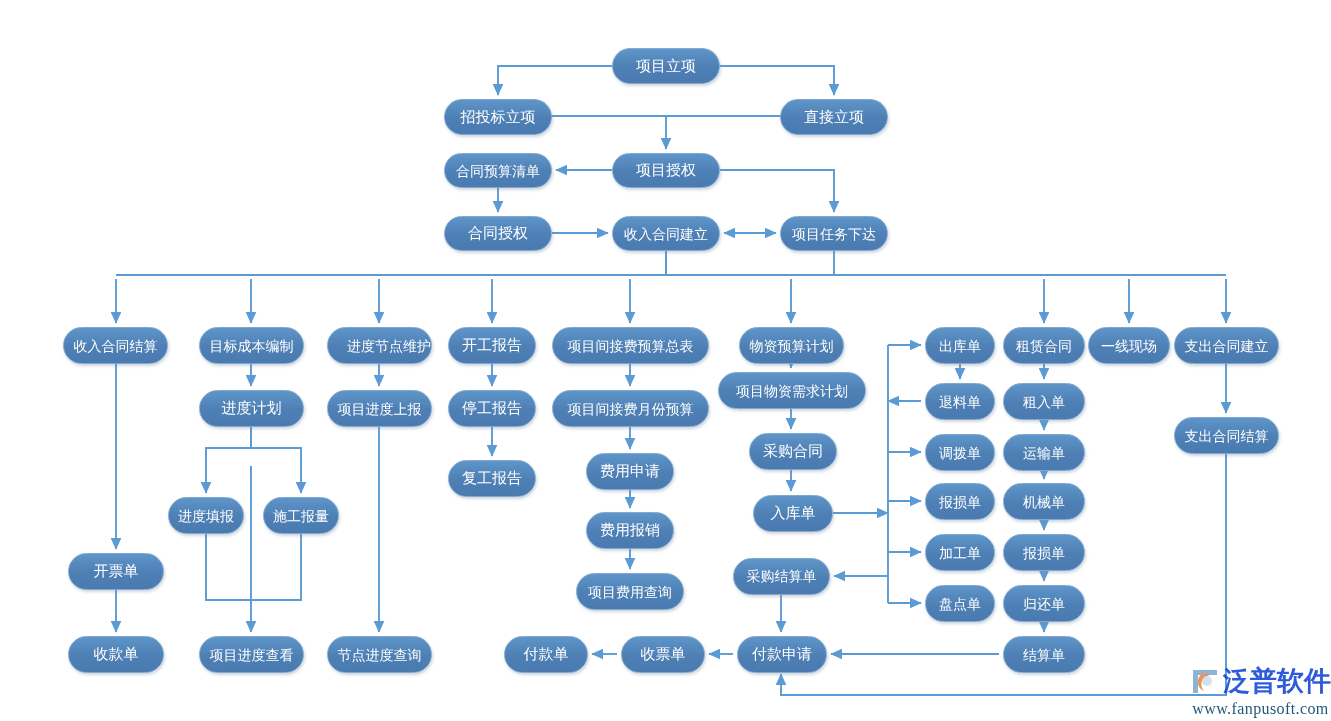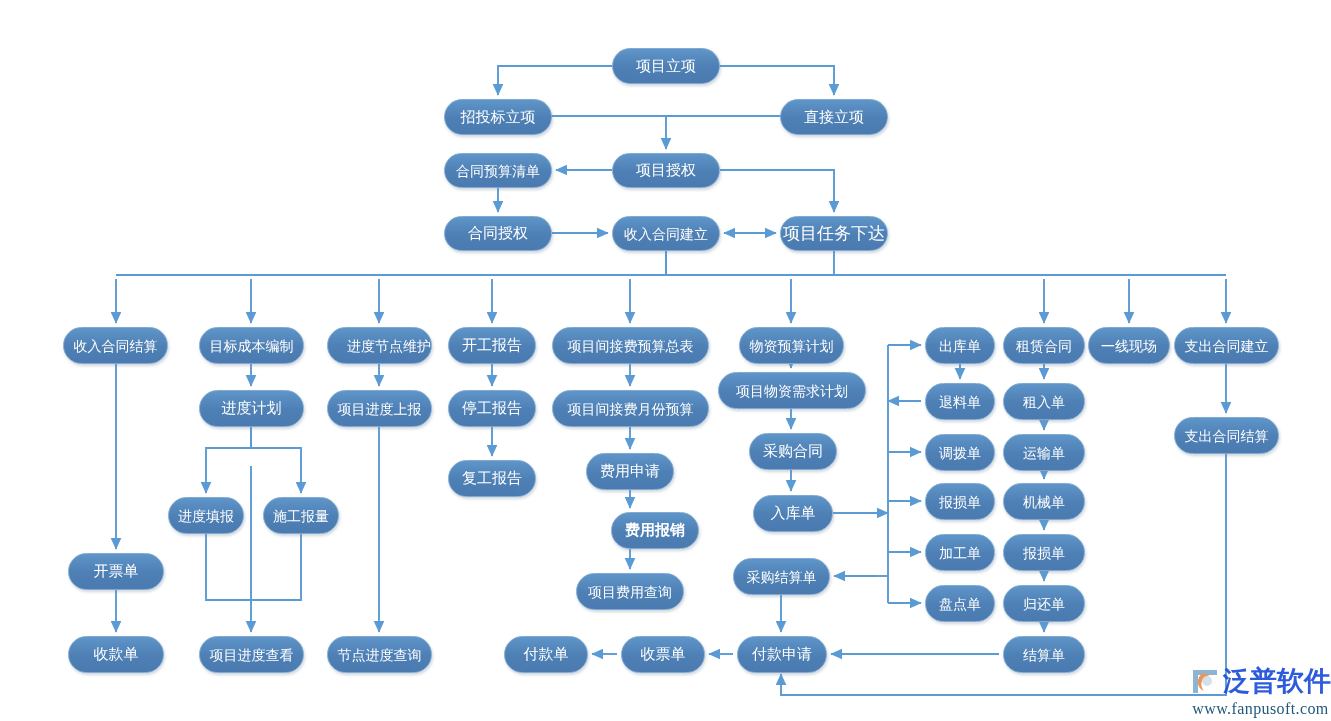--- a/index.html
+++ b/index.html
@@ -171,21 +171,21 @@
     </div>
     <div class="node" style="left: 612px; top: 153px; width: 108px; height: 35px; font-size: 15px; border-radius: 18px;">
       <span>项目授权</span>
     </div>
     <div class="node" style="left: 444px; top: 216px; width: 108px; height: 35px; font-size: 15px; border-radius: 18px;">
       <span>合同授权</span>
     </div>
     <div class="node" style="left: 612px; top: 216px; width: 108px; height: 35px; font-size: 14px; border-radius: 18px;">
       <span>收入合同建立</span>
     </div>
-    <div class="node" style="left: 780px; top: 216px; width: 108px; height: 35px; font-size: 17px; border-radius: 18px; align-items: center;">
+    <div class="node" style="left: 780px; top: 216px; width: 108px; height: 35px; font-size: 14px; border-radius: 18px; align-items: center;">
       <span>项目任务下达</span>
     </div>
     <div class="node" style="left: 63px; top: 327px; width: 105px; height: 37px; font-size: 14px; border-radius: 19px;">
       <span>收入合同结算</span>
     </div>
     <div class="node" style="left: 68px; top: 553px; width: 96px; height: 37px; font-size: 15px; border-radius: 19px;">
       <span>开票单</span>
     </div>
     <div class="node" style="left: 68px; top: 636px; width: 96px; height: 37px; font-size: 15px; border-radius: 19px;">
       <span>收款单</span>
@@ -225,21 +225,21 @@
     </div>
     <div class="node" style="left: 552px; top: 327px; width: 157px; height: 37px; font-size: 14px; border-radius: 19px;">
       <span>项目间接费预算总表</span>
     </div>
     <div class="node" style="left: 552px; top: 390px; width: 157px; height: 37px; font-size: 14px; border-radius: 19px;">
       <span>项目间接费月份预算</span>
     </div>
     <div class="node" style="left: 586px; top: 453px; width: 88px; height: 37px; font-size: 15px; border-radius: 19px;">
       <span>费用申请</span>
     </div>
-    <div class="node" style="left: 611px; top: 512px; width: 88px; height: 37px; font-size: 15px; border-radius: 19px; font-weight: bold;">
+    <div class="node" style="left: 586px; top: 512px; width: 88px; height: 37px; font-size: 15px; border-radius: 19px;">
       <span>费用报销</span>
     </div>
     <div class="node" style="left: 576px; top: 573px; width: 108px; height: 37px; font-size: 14px; border-radius: 19px;">
       <span>项目费用查询</span>
     </div>
     <div class="node" style="left: 504px; top: 636px; width: 84px; height: 37px; font-size: 15px; border-radius: 19px;">
       <span>付款单</span>
     </div>
     <div class="node" style="left: 621px; top: 636px; width: 84px; height: 37px; font-size: 15px; border-radius: 19px;">
       <span>收票单</span>
@@ -249,21 +249,21 @@
     </div>
     <div class="node" style="left: 718px; top: 372px; width: 148px; height: 37px; font-size: 14px; border-radius: 19px;">
       <span>项目物资需求计划</span>
     </div>
     <div class="node" style="left: 749px; top: 433px; width: 88px; height: 37px; font-size: 15px; border-radius: 19px;">
       <span>采购合同</span>
     </div>
     <div class="node" style="left: 753px; top: 495px; width: 80px; height: 37px; font-size: 15px; border-radius: 19px;">
       <span>入库单</span>
     </div>
-    <div class="node" style="left: 733px; top: 558px; width: 97px; height: 37px; font-size: 14px; border-radius: 19px;">
+    <div class="node" style="left: 733px; top: 558px; width: 97px; height: 37px; font-size: 14px; border-radius: 19px; font-family: Liberation Serif, serif;">
       <span>采购结算单</span>
     </div>
     <div class="node" style="left: 737px; top: 636px; width: 90px; height: 37px; font-size: 15px; border-radius: 19px;">
       <span>付款申请</span>
     </div>
     <div class="node" style="left: 925px; top: 327px; width: 70px; height: 37px; font-size: 14px; border-radius: 19px; text-align: right;">
       <span>出库单</span>
     </div>
     <div class="node" style="left: 925px; top: 383px; width: 70px; height: 37px; font-size: 14px; border-radius: 19px;">
       <span>退料单</span>

